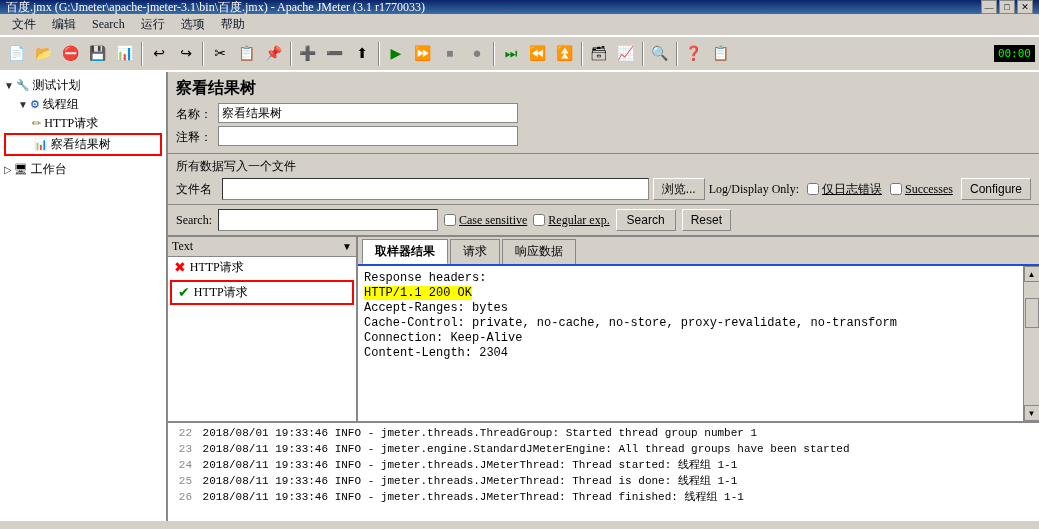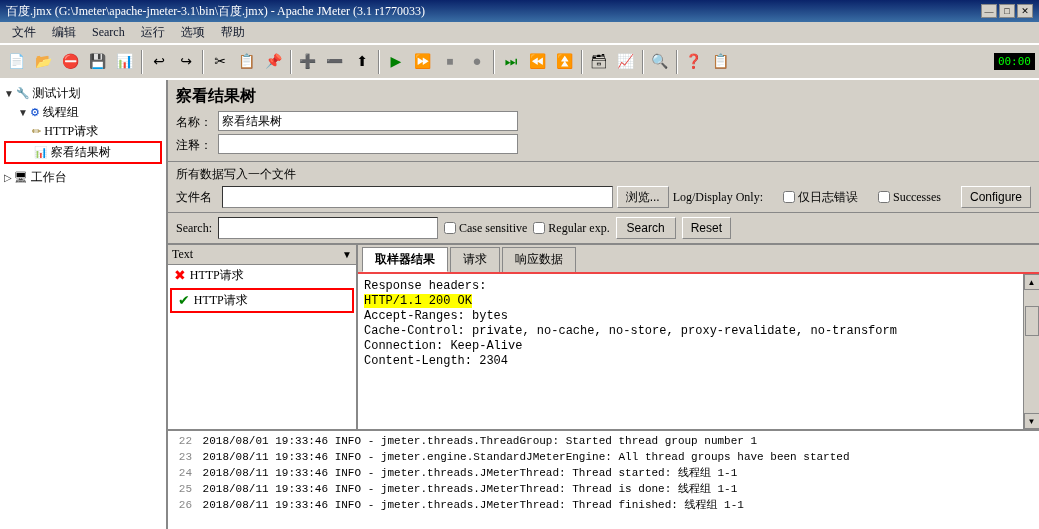--- a/index.html
+++ b/index.html
@@ -7,21 +7,21 @@
 
     
     .titlebar {
       background: linear-gradient(to bottom, #0a246a, #3a6ea5);
       color: white;
       font-size: 12px;
       padding: 3px 6px;
       display: flex;
       align-items: center;
       justify-content: space-between;
-      height: 22px;
+      height: 14px;
     }
     .titlebar-title { font-size: 12px; }
     .titlebar-controls { display: flex; gap: 2px; }
     .titlebar-btn {
       width: 16px; height: 14px;
       background: #d4d0c8;
       border: 1px solid #888;
       font-size: 9px;
       display: flex; align-items: center; justify-content: center;
       cursor: pointer;
@@ -178,28 +178,29 @@
       border-left-color: #fff;
       font-size: 12px;
       cursor: pointer;
       white-space: nowrap;
     }
 
     
     .log-display-row {
       display: flex;
       align-items: center;
-      gap: 20px;
+      gap: 8px;
       font-size: 12px;
     }
     .checkbox-label {
       display: flex;
       align-items: center;
       gap: 3px;
       font-size: 12px;
+      text-decoration: underline;
     }
     input[type="checkbox"] { width: 12px; height: 12px; }
 
     
     .search-section {
       padding: 4px 8px;
       background: #d4d0c8;
       border-bottom: 1px solid #888;
       display: flex;
       align-items: center;
@@ -263,21 +264,21 @@
       flex: 1;
       display: flex;
       flex-direction: column;
       overflow: hidden;
     }
 
     
     .tabs-bar {
       display: flex;
       background: #d4d0c8;
-      border-bottom: 2px solid #ef4444;
+      border-bottom: 2px solid #1d4ed8;
       padding: 2px 4px 0 4px;
       gap: 2px;
     }
     .tab {
       padding: 3px 12px;
       background: #d4d0c8;
       border: 1px solid #888;
       border-bottom: none;
       cursor: pointer;
       font-size: 12px;

